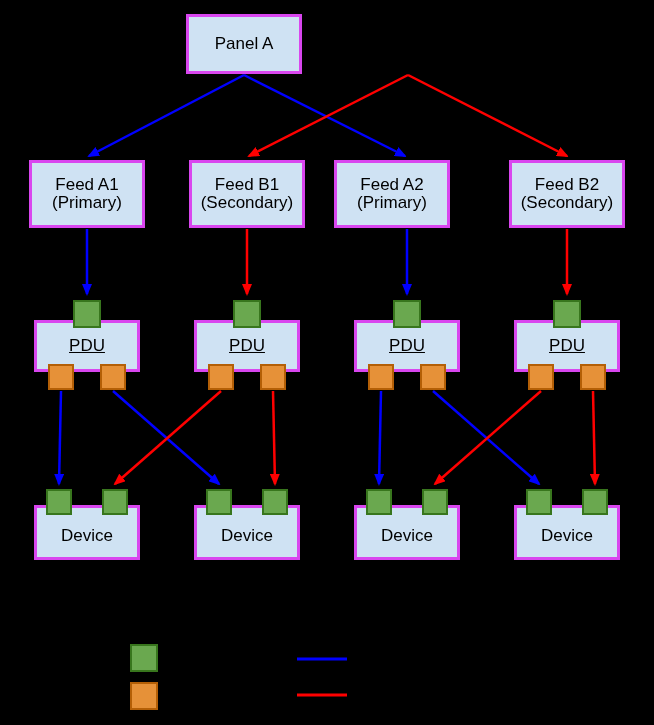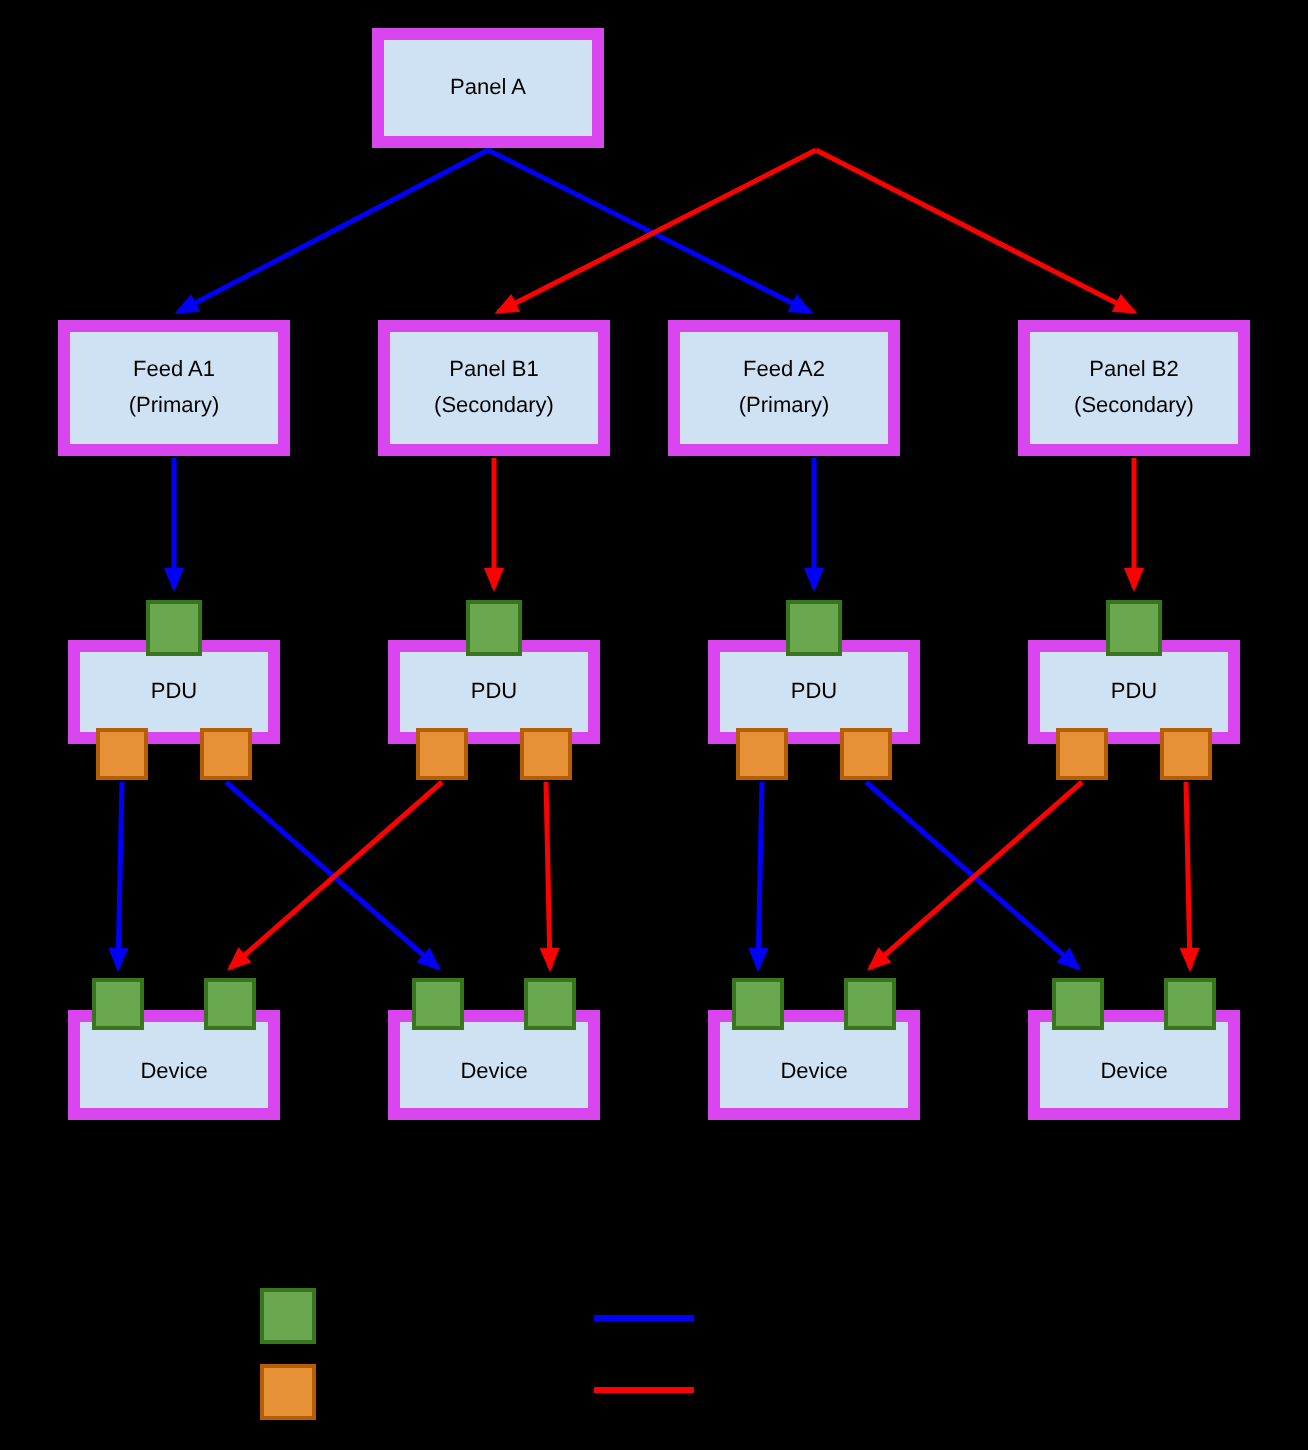--- a/index.html
+++ b/index.html
@@ -2,27 +2,27 @@
 <html><head>
 <meta charset="utf-8">
 <style>
   html,body { margin:0; padding:0; background:#000; }
   .canvas {
     position:relative; width:654px; height:725px; background:#000;
     font-family:"Liberation Sans", sans-serif; overflow:hidden;
   }
   .box {
     position:absolute; box-sizing:border-box;
-    background:#cfe2f3; border:6px solid #d946ef; color:#000;
+    background:#cfe2f3; border:3px solid #d946ef; color:#000;
     display:flex; flex-direction:column; align-items:center; justify-content:center;
-    font-size:11px; line-height:18px; text-align:center;
+    font-size:17px; line-height:18px; text-align:center;
   }
   .panel  { width:116px; height:60px; }
   .feed   { width:116px; height:68px; }
-  .pdu    { width:106px; height:52px; }
+  .pdu    { width:106px; height:52px;text-decoration:underline; }
   .device { width:106px; height:55px; padding-top:6px; }
   .port { position:absolute; box-sizing:border-box; }
   .port.green  { width:28px; height:28px; background:#6aa84f; border:2px solid #38761d; }
   .port.orange { width:26px; height:26px; background:#e69138; border:2px solid #b45f06; }
   .legend-swatch { position:absolute; box-sizing:border-box; width:28px; height:28px; }
   .legend-swatch.green  { background:#6aa84f; border:2px solid #38761d; }
   .legend-swatch.orange { background:#e69138; border:2px solid #b45f06; }
   svg.arrows { position:absolute; left:0; top:0; pointer-events:none; }
   .edge-blue { stroke:#0000ff; stroke-width:2.5; }
   .edge-red  { stroke:#ff0000; stroke-width:2.5; }
@@ -36,29 +36,29 @@
 
   <div class="box panel" style="left:186px;top:14px">
     <div>Panel A</div>
   </div>
 
   <div class="box feed" style="left:29px;top:160px">
     <div>Feed A1</div>
     <div>(Primary)</div>
   </div>
   <div class="box feed" style="left:189px;top:160px">
-    <div>Panel B1</div>
+    <div>Feed B1</div>
     <div>(Secondary)</div>
   </div>
   <div class="box feed" style="left:334px;top:160px">
     <div>Feed A2</div>
     <div>(Primary)</div>
   </div>
   <div class="box feed" style="left:509px;top:160px">
-    <div>Panel B2</div>
+    <div>Feed B2</div>
     <div>(Secondary)</div>
   </div>
 
   <div class="box pdu" style="left:34px;top:320px">
     <div>PDU</div>
   </div>
   <div class="box pdu" style="left:194px;top:320px">
     <div>PDU</div>
   </div>
   <div class="box pdu" style="left:354px;top:320px">

